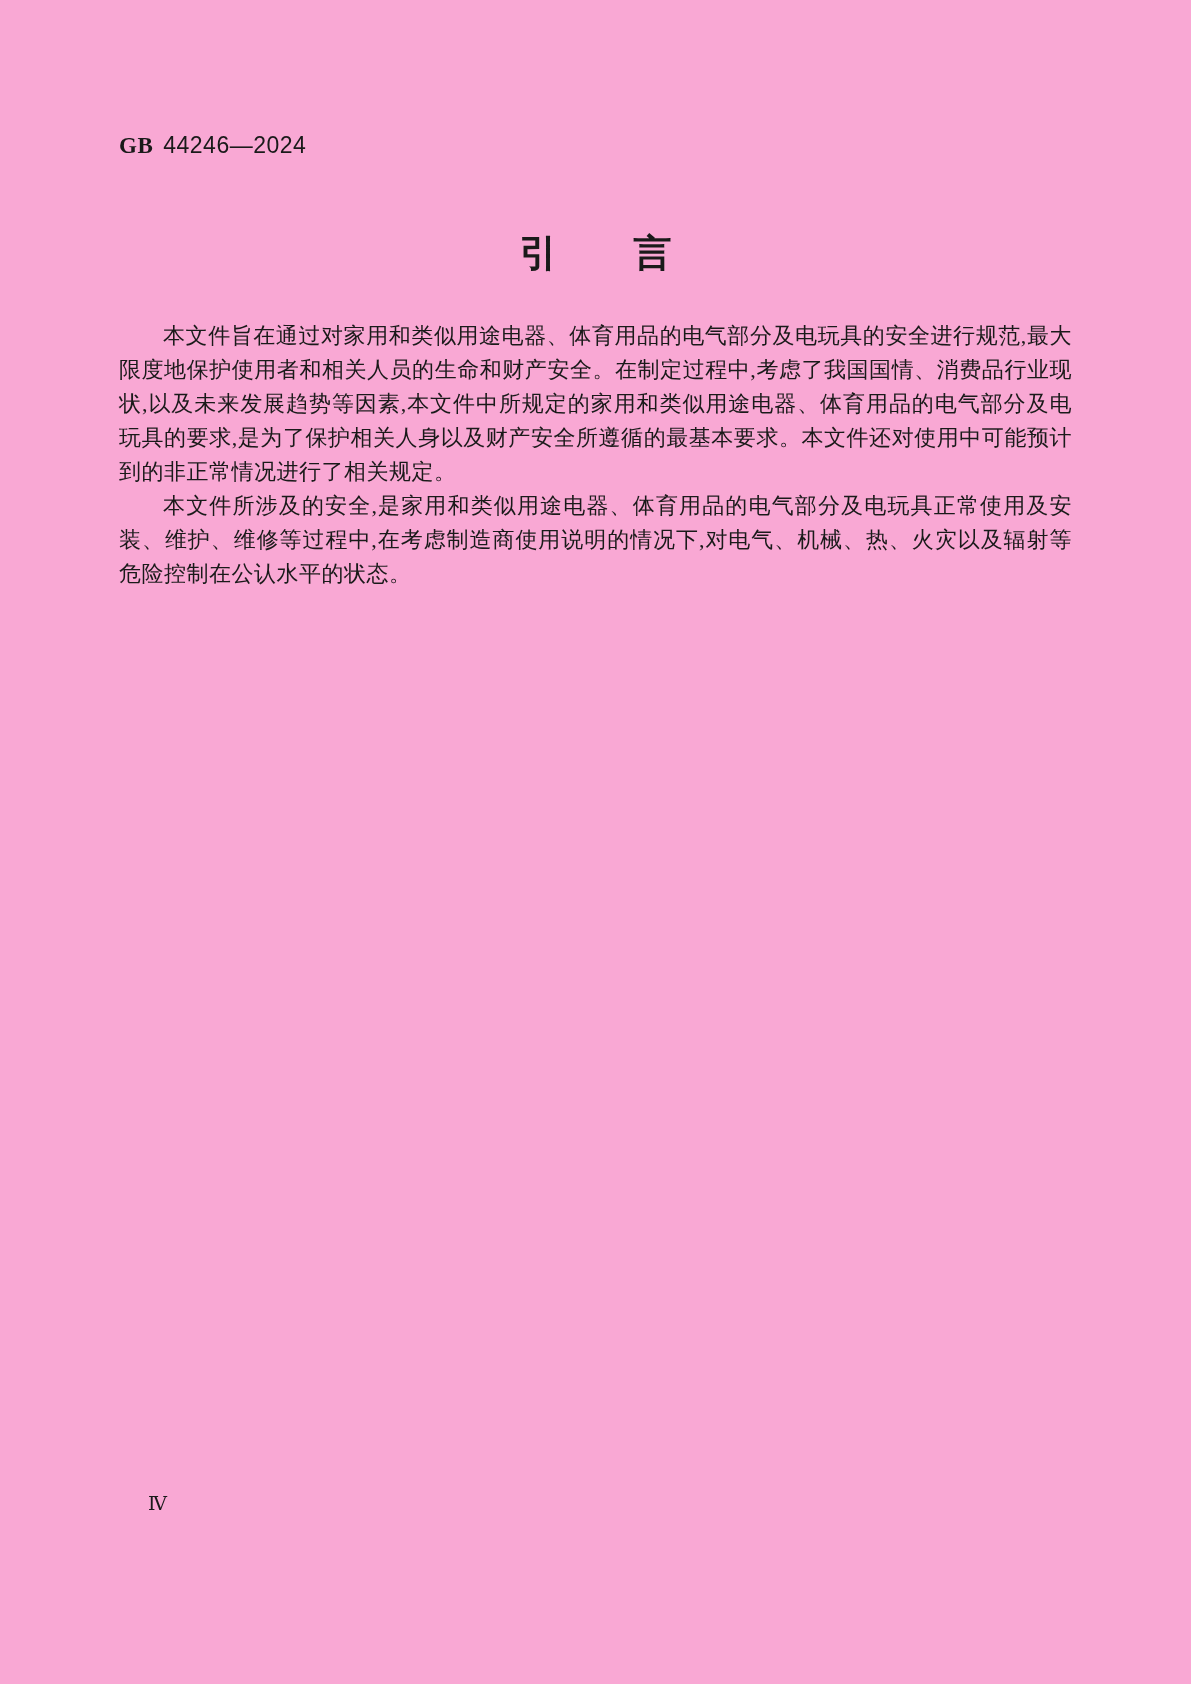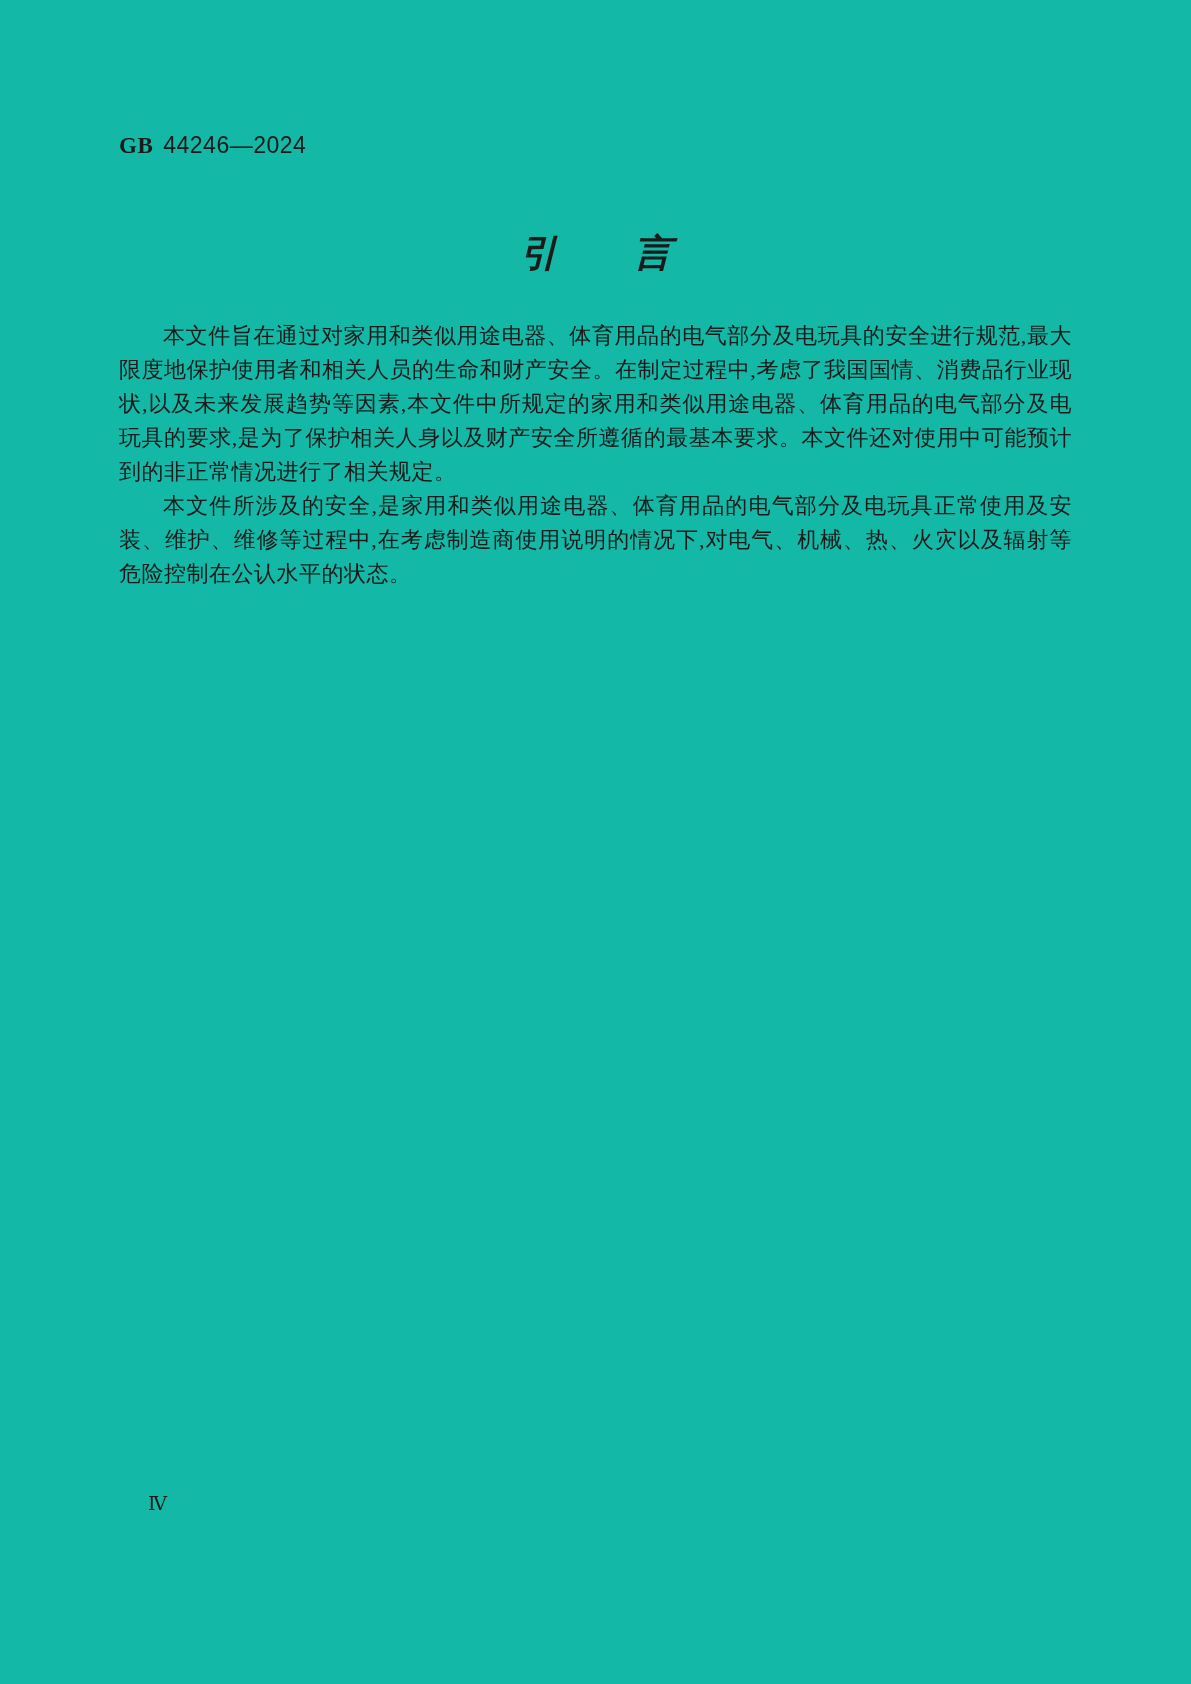--- a/index.html
+++ b/index.html
@@ -4,21 +4,21 @@
 <style>
   html, body {
     margin: 0;
     padding: 0;
     background: #ffffff;
   }
   .page {
     position: relative;
     width: 1191px;
     height: 1684px;
-    background: #14b8a6;
+    background: #f9a8d4;
     color: #1a1a1a;
     overflow: hidden;
     font-family: "Liberation Serif", "DejaVu Serif", serif;
   }
   .doc-header {
     position: absolute;
     top: 132px;
     left: 119px;
     font-size: 23px;
     letter-spacing: 0.5px;
@@ -37,21 +37,20 @@
     position: absolute;
     top: 228px;
     left: 0;
     width: 100%;
     text-align: center;
     font-family: "Liberation Sans", "DejaVu Sans", sans-serif;
     font-weight: 700;
     font-size: 38px;
     color: #1a1a1a;
     white-space: pre;
-    font-style: italic;
   }
   .doc-body {
     position: absolute;
     top: 319px;
     left: 119px;
     width: 953px;
     font-size: 22px;
     line-height: 34px;
     text-align: justify;
     text-justify: inter-ideograph;

